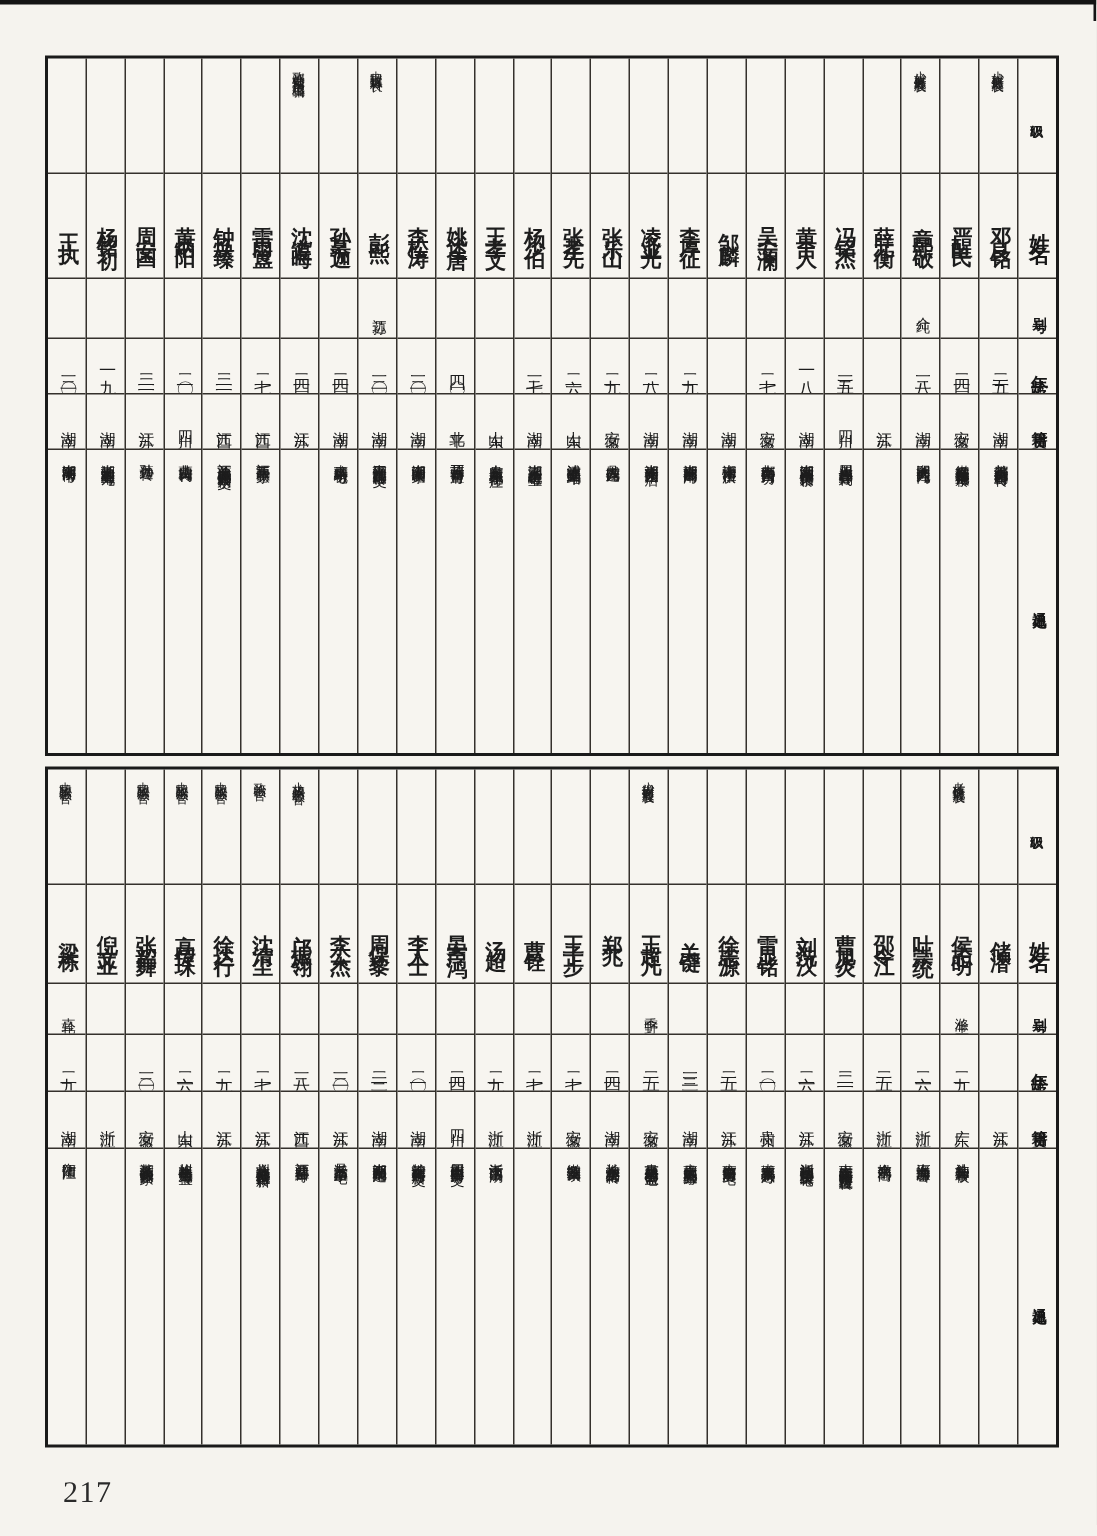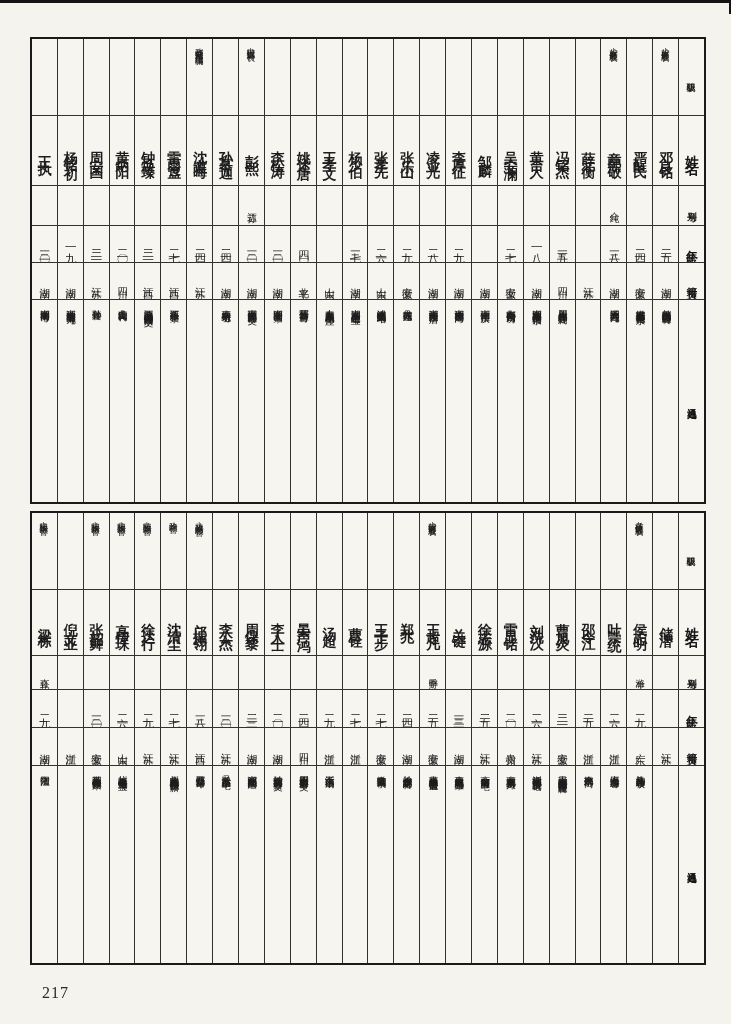--- a/index.html
+++ b/index.html
@@ -44,21 +44,21 @@
   .hc .vtext{font-weight:700;color:#161616;}
   .hs-rank{font-size:13.5px;letter-spacing:17px;}
   .hs-name{font-size:13.5px;letter-spacing:15px;}
   .hs-alias{font-size:12px;letter-spacing:3px;}
   .hs-age{font-size:12px;letter-spacing:2px;}
   .hs-native{font-size:12px;letter-spacing:2px;}
   .hs-address{font-size:13.5px;letter-spacing:46px;}
   .hc{align-items:center !important;}
   .hc .vtext{height:auto !important;line-height:normal !important;}
 
-  .page-number{position:absolute;left:42px;top:984px;font-size:16px;letter-spacing:1px;color:#2a2a2a;text-align:center;}
+  .page-number{position:absolute;left:42px;top:984px;font-size:20px;letter-spacing:1px;color:#2a2a2a;text-align:center;}
 </style>
 </head>
 <body>
 
 <div class="sheet">
   <div class="scan-edge-top"></div>
   <div class="scan-edge-right"></div>
 
   <div class="rtable t0">
       <div class="col">

